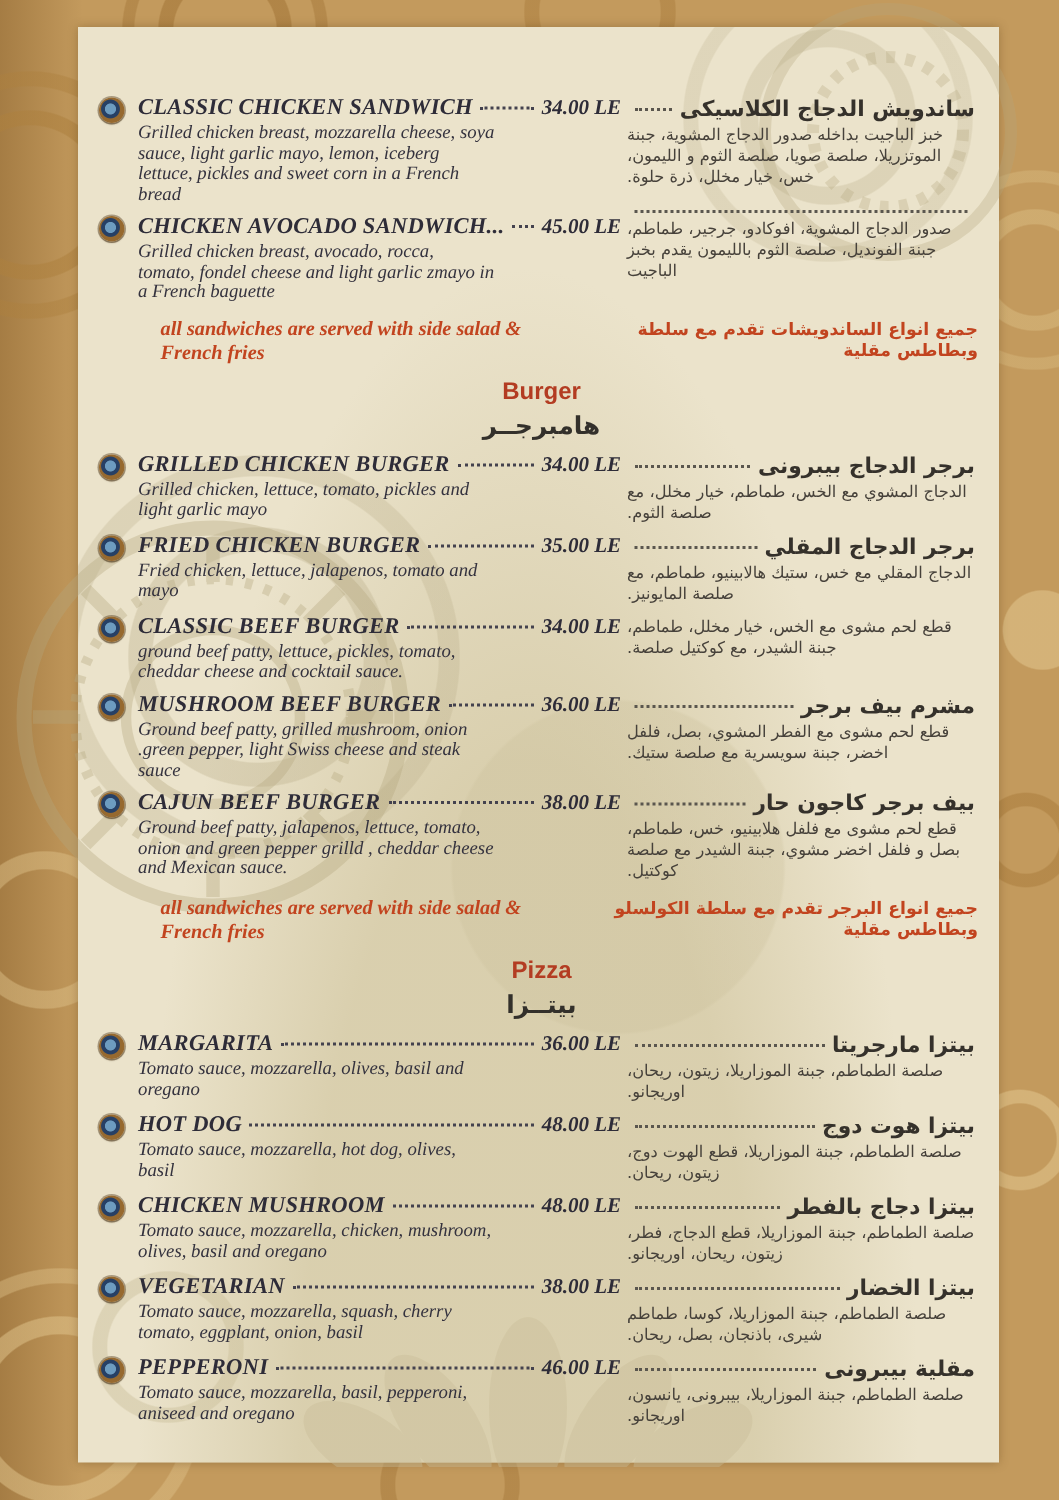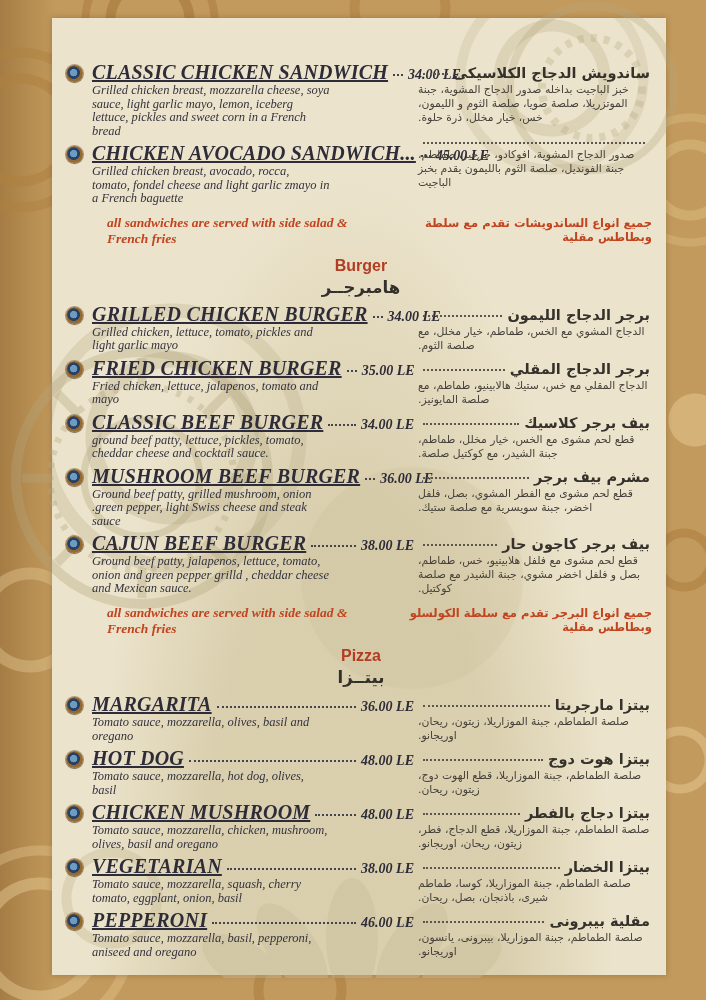--- a/index.html
+++ b/index.html
@@ -36,21 +36,21 @@
   .menu-section{margin:0;}
   .item{display:flex;align-items:flex-start;margin-bottom:7px;}
   .item-en{width:352px;display:flex;gap:9px;flex:none;}
   .bullet{
     flex:none;width:17px;height:17px;border-radius:50%;margin-top:1px;
     background:radial-gradient(circle at 45% 45%, #6d9cc0 0 26%, #274065 30% 45%, #96692f 50% 76%, #5f421c 80% 100%);
     box-shadow:0 0 0 1px rgba(70,45,15,.4), 0 1px 1px rgba(60,40,10,.4);
   }
   .en-body{flex:1;min-width:0;}
   .en-line{display:flex;align-items:baseline;}
-  .en-name{font-style:italic;font-weight:700;font-size:20px;line-height:17px;color:#2e2c38;letter-spacing:.2px;white-space:nowrap;text-decoration:underline;}
+  .en-name{font-style:italic;font-weight:700;font-size:15px;line-height:17px;color:#2e2c38;letter-spacing:.2px;white-space:nowrap;}
   .leader{flex:1;border-bottom:2px dotted #44424e;margin:0 5px;transform:translateY(-3px);min-width:10px;}
   .price{font-style:italic;font-weight:700;font-size:14px;color:#2e2c38;white-space:nowrap;padding-right:4px;}
   .en-desc{font-style:italic;font-size:12.5px;line-height:13.5px;color:#34323e;max-width:238px;margin-top:1px;}
   .item-ar{flex:1;min-width:0;direction:rtl;text-align:left;padding-right:6px;font-family:"DejaVu Sans",sans-serif;}
   .ar-line{display:flex;align-items:baseline;}
   .ar-name{font-weight:700;font-size:14.5px;line-height:18px;color:#35312b;white-space:nowrap;}
   .ar-leader{flex:1;border-bottom:2px dotted #5a564e;margin:0 5px;transform:translateY(-3px);min-width:8px;}
   .ar-desc{font-size:10.8px;line-height:14px;color:#46413a;margin-top:1px;}
   .notes{display:flex;justify-content:space-between;align-items:baseline;padding:2px 4px 0 41px;margin-bottom:4px;}
   .note-en{font-style:italic;font-weight:700;font-size:13.5px;color:#c2441f;}
@@ -157,21 +157,21 @@
                   <div class="en-line">
                     <span class="en-name">GRILLED CHICKEN BURGER</span>
                     <span class="leader"></span>
                     <span class="price">34.00  LE</span>
                   </div>
                   <div class="en-desc">Grilled chicken, lettuce, tomato, pickles and light garlic mayo</div>
                 </div>
               </div>
               <div class="item-ar">
                 <div class="ar-line">
-                  <span class="ar-name">برجر الدجاج الليمون</span>
+                  <span class="ar-name">برجر الدجاج بيبرونى</span>
                   <span class="ar-leader"></span>
                 </div>
                 <div class="ar-desc">الدجاج المشوي مع الخس، طماطم، خيار مخلل، مع صلصة الثوم.</div>
               </div>
             </div>
             <div class="item">
               <div class="item-en">
                 <span class="bullet"></span>
                 <div class="en-body">
                   <div class="en-line">
@@ -196,24 +196,20 @@
                 <div class="en-body">
                   <div class="en-line">
                     <span class="en-name">CLASSIC BEEF BURGER</span>
                     <span class="leader"></span>
                     <span class="price">34.00  LE</span>
                   </div>
                   <div class="en-desc">ground beef patty, lettuce, pickles, tomato, cheddar cheese and cocktail sauce.</div>
                 </div>
               </div>
               <div class="item-ar">
-                <div class="ar-line">
-                  <span class="ar-name">بيف برجر كلاسيك</span>
-                  <span class="ar-leader"></span>
-                </div>
                 <div class="ar-desc">قطع لحم مشوى مع الخس، خيار مخلل، طماطم، جبنة الشيدر، مع كوكتيل صلصة.</div>
               </div>
             </div>
             <div class="item">
               <div class="item-en">
                 <span class="bullet"></span>
                 <div class="en-body">
                   <div class="en-line">
                     <span class="en-name">MUSHROOM BEEF BURGER</span>
                     <span class="leader"></span>

